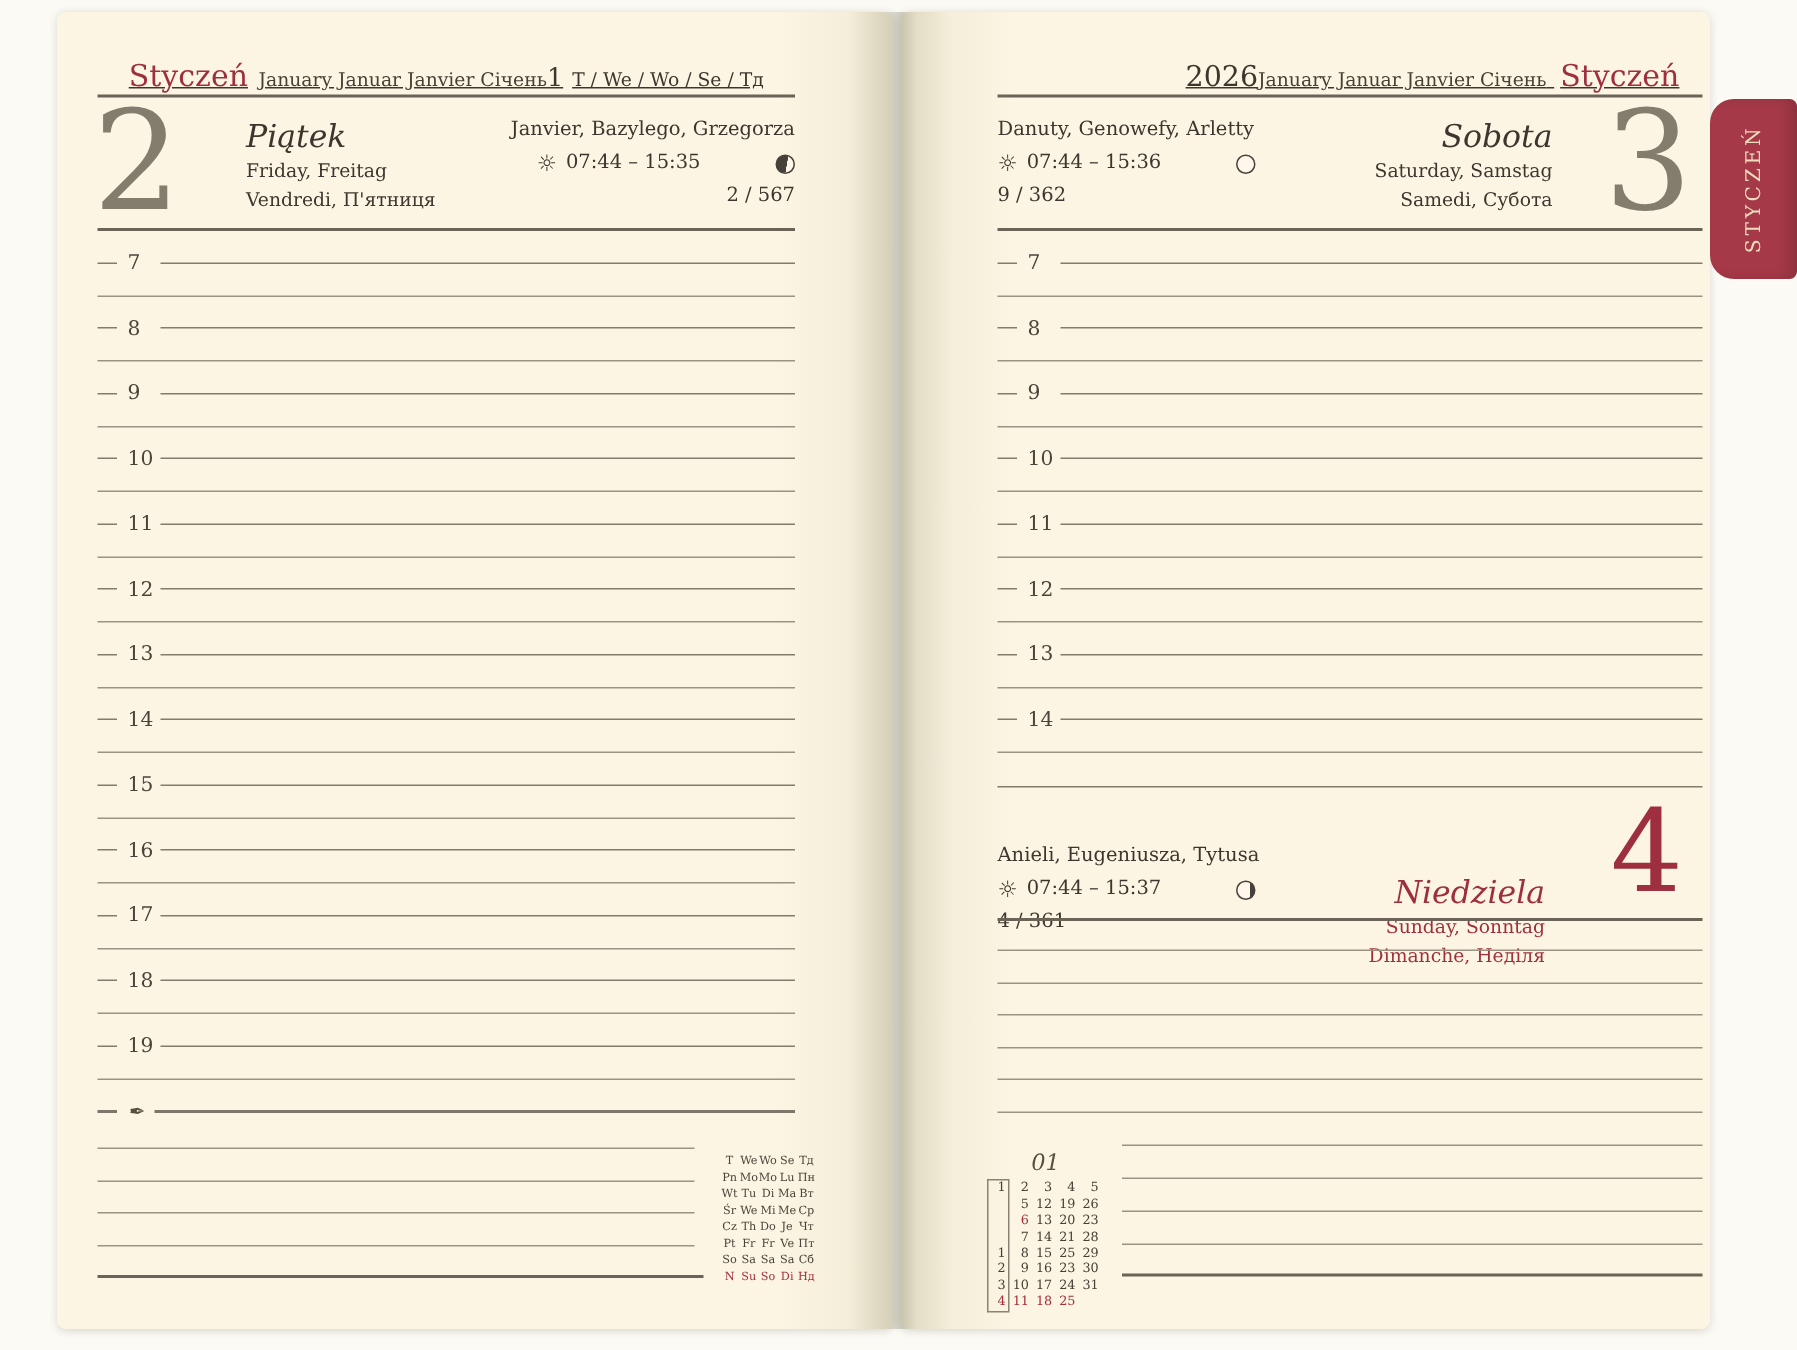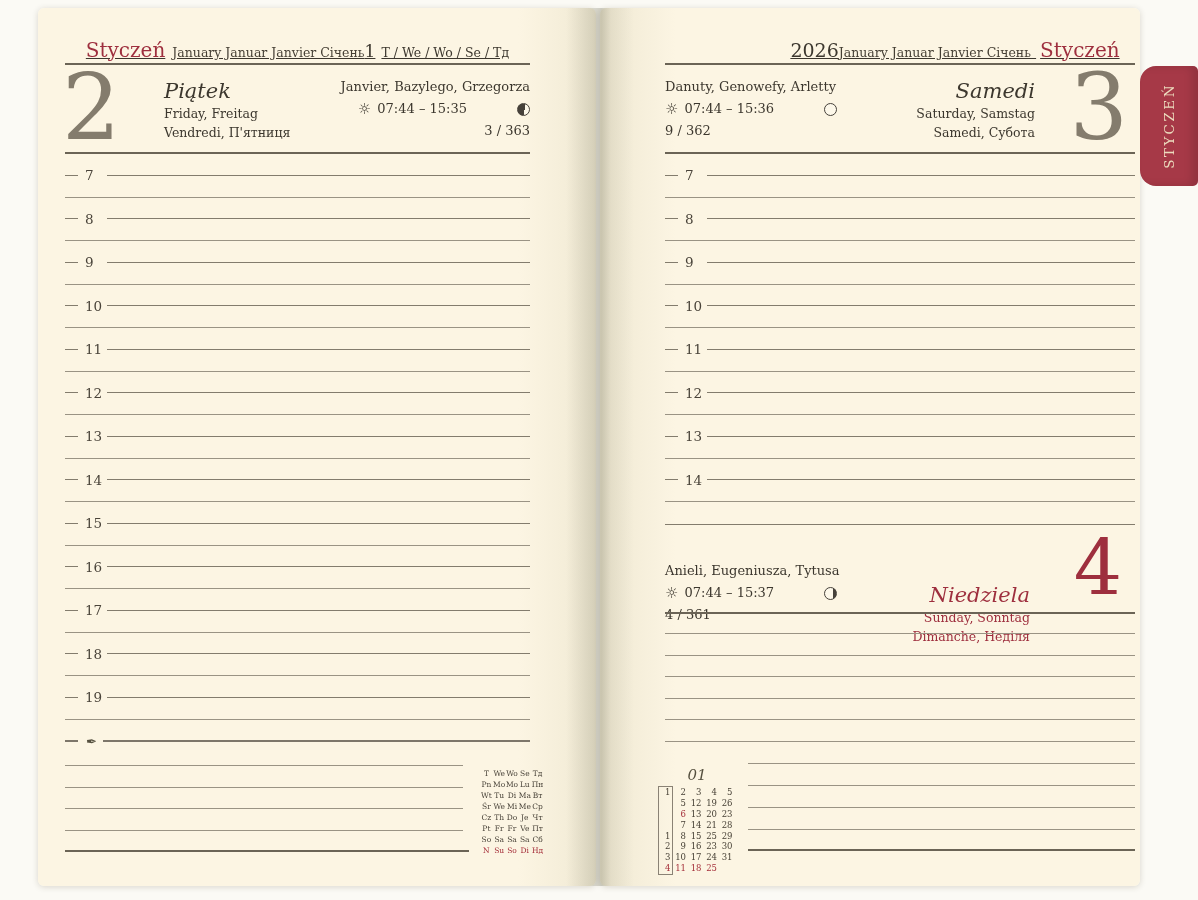--- a/index.html
+++ b/index.html
@@ -110,21 +110,21 @@
       <div class="day-name-sub">Friday, Freitag</div>
       <div class="day-name-sub">Vendredi, П'ятниця</div>
     </div>
     <div class="day-meta right-al" style="right:66px; top:68px; width:250px;">
       <div>Janvier, Bazylego, Grzegorza</div>
       <div class="sunrow justify-end">
         <span class="sun-icon">☼</span>
         <span>07:44 – 15:35</span>
         <span class="moon moon--dark-left"></span>
       </div>
-      <div>3 / 363</div>
+      <div>2 / 567</div>
     </div>
     <div class="rule-thick" style="left:27px; width:465px; top:144px;"></div>
 
     <div class="sched" id="sched-left" style="left:27px; top:167px; width:465px; height:560px;">
         <div class="hour-line" style="top: 0px;">
           <div class="hour-dash"></div>
           <div class="hour-num">7</div>
           <div class="hour-rule"></div>
         </div>
         <div class="rule-thin" style="left: 0px; right: 0px; top: 21.75px;"></div>
@@ -288,21 +288,21 @@
     <div class="day-meta" style="left:65px; top:68px; width:250px;">
       <div>Danuty, Genowefy, Arletty</div>
       <div class="sunrow">
         <span class="sun-icon">☼</span>
         <span>07:44 – 15:36</span>
         <span class="moon moon--full"></span>
       </div>
       <div>9 / 362</div>
     </div>
     <div class="day-names" style="right:105px; top:70px; text-align:right;">
-      <div class="day-name-main">Samedi</div>
+      <div class="day-name-main">Sobota</div>
       <div class="day-name-sub">Saturday, Samstag</div>
       <div class="day-name-sub">Samedi, Субота</div>
     </div>
     <div class="big-num" style="right:12px; top:58px;">3</div>
     <div class="rule-thick" style="left:65px; width:470px; top:144px;"></div>
 
     <div class="sched" id="sched-right" style="left:65px; top:167px; width:470px; height:340px;">
         <div class="hour-line" style="top: 0px;">
           <div class="hour-dash"></div>
           <div class="hour-num">7</div>

